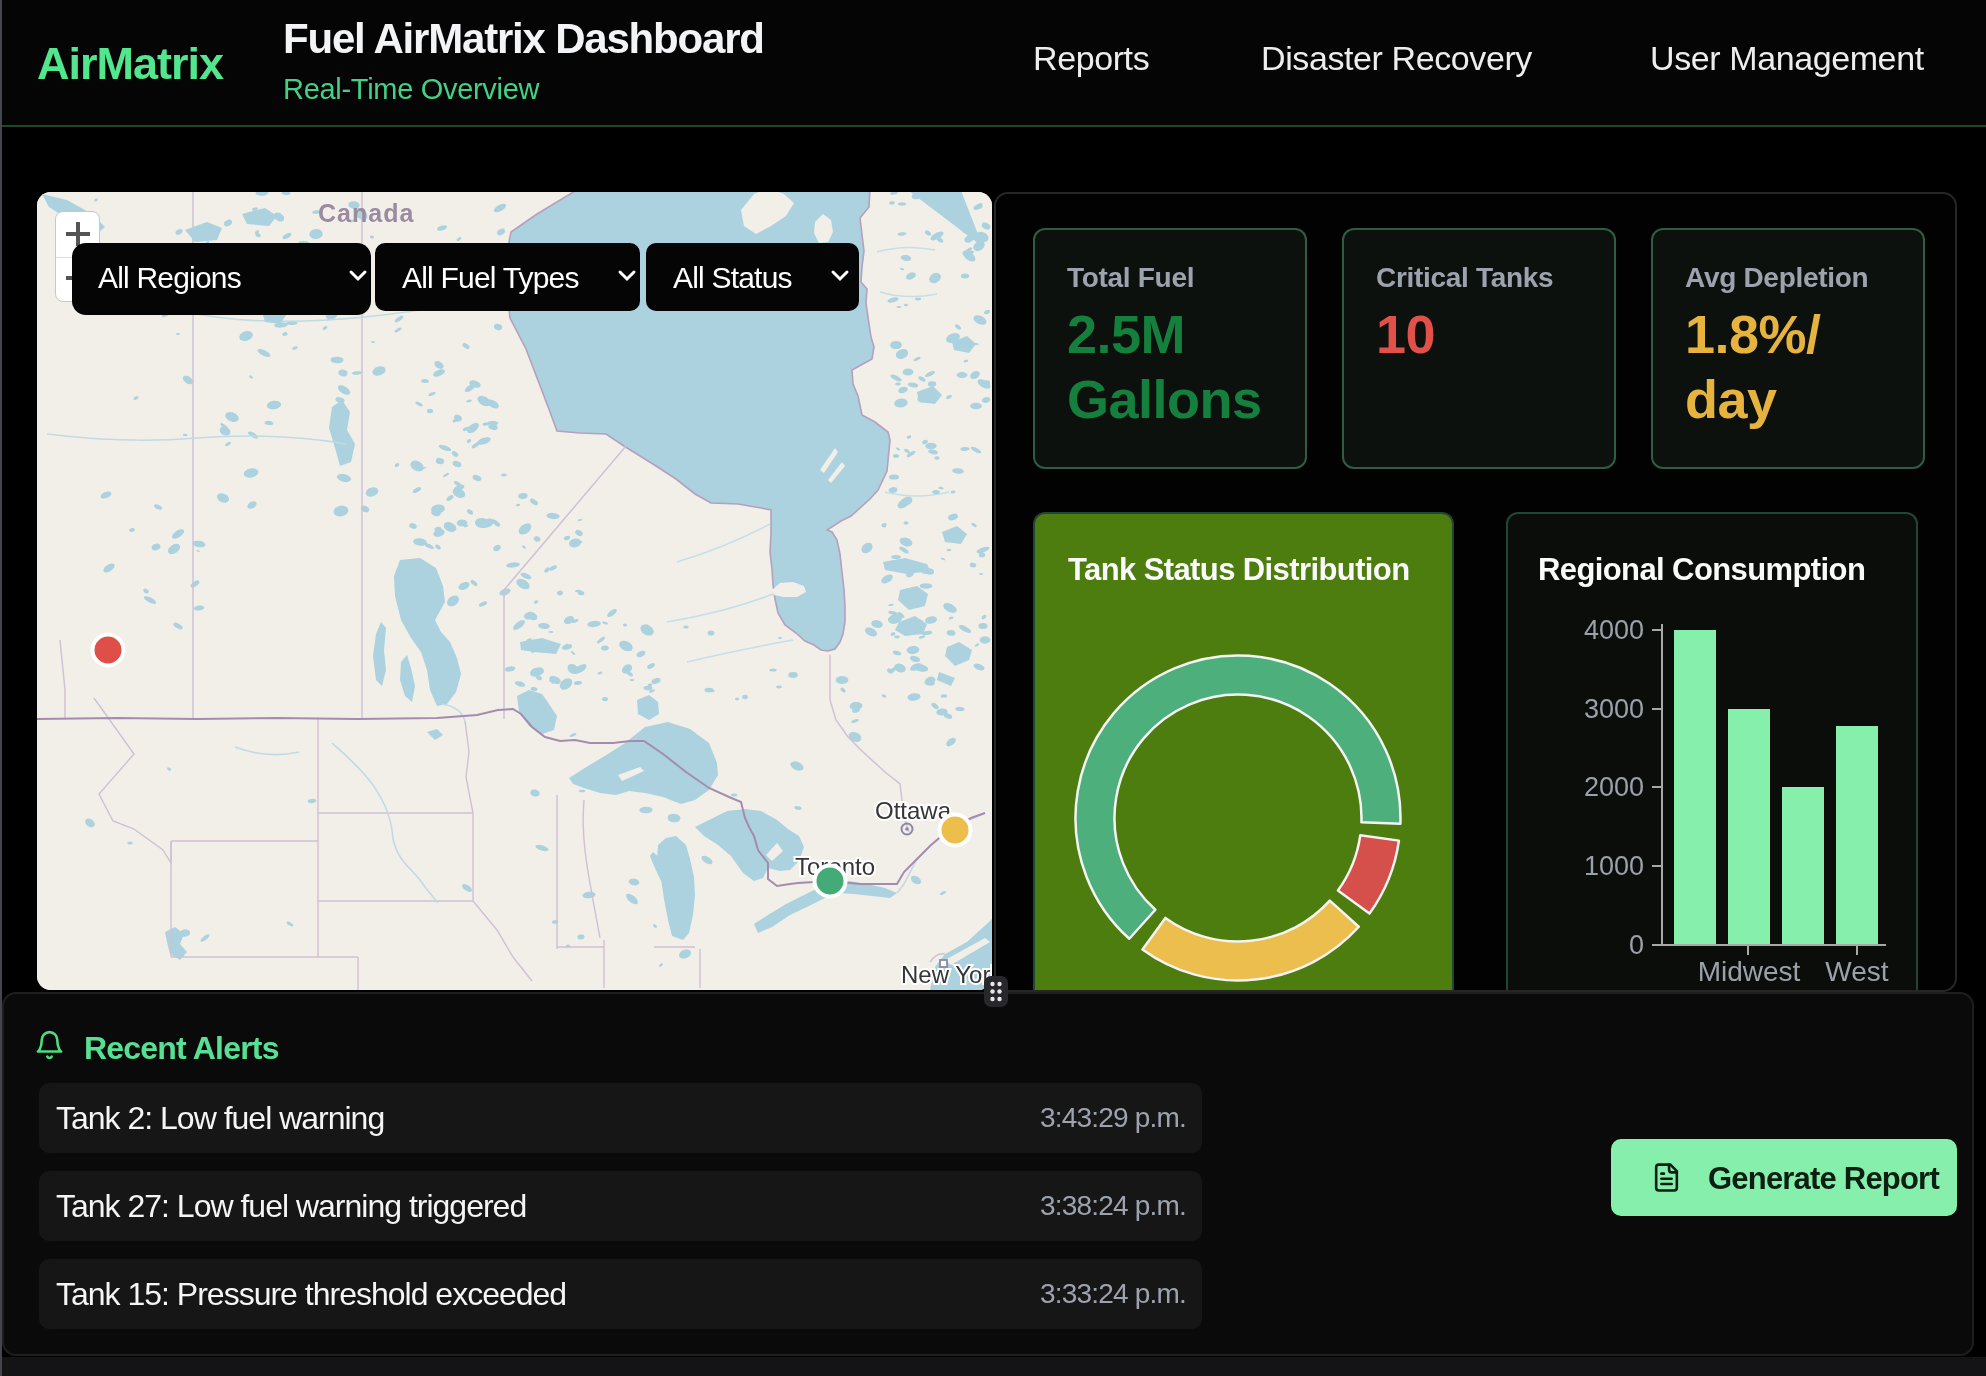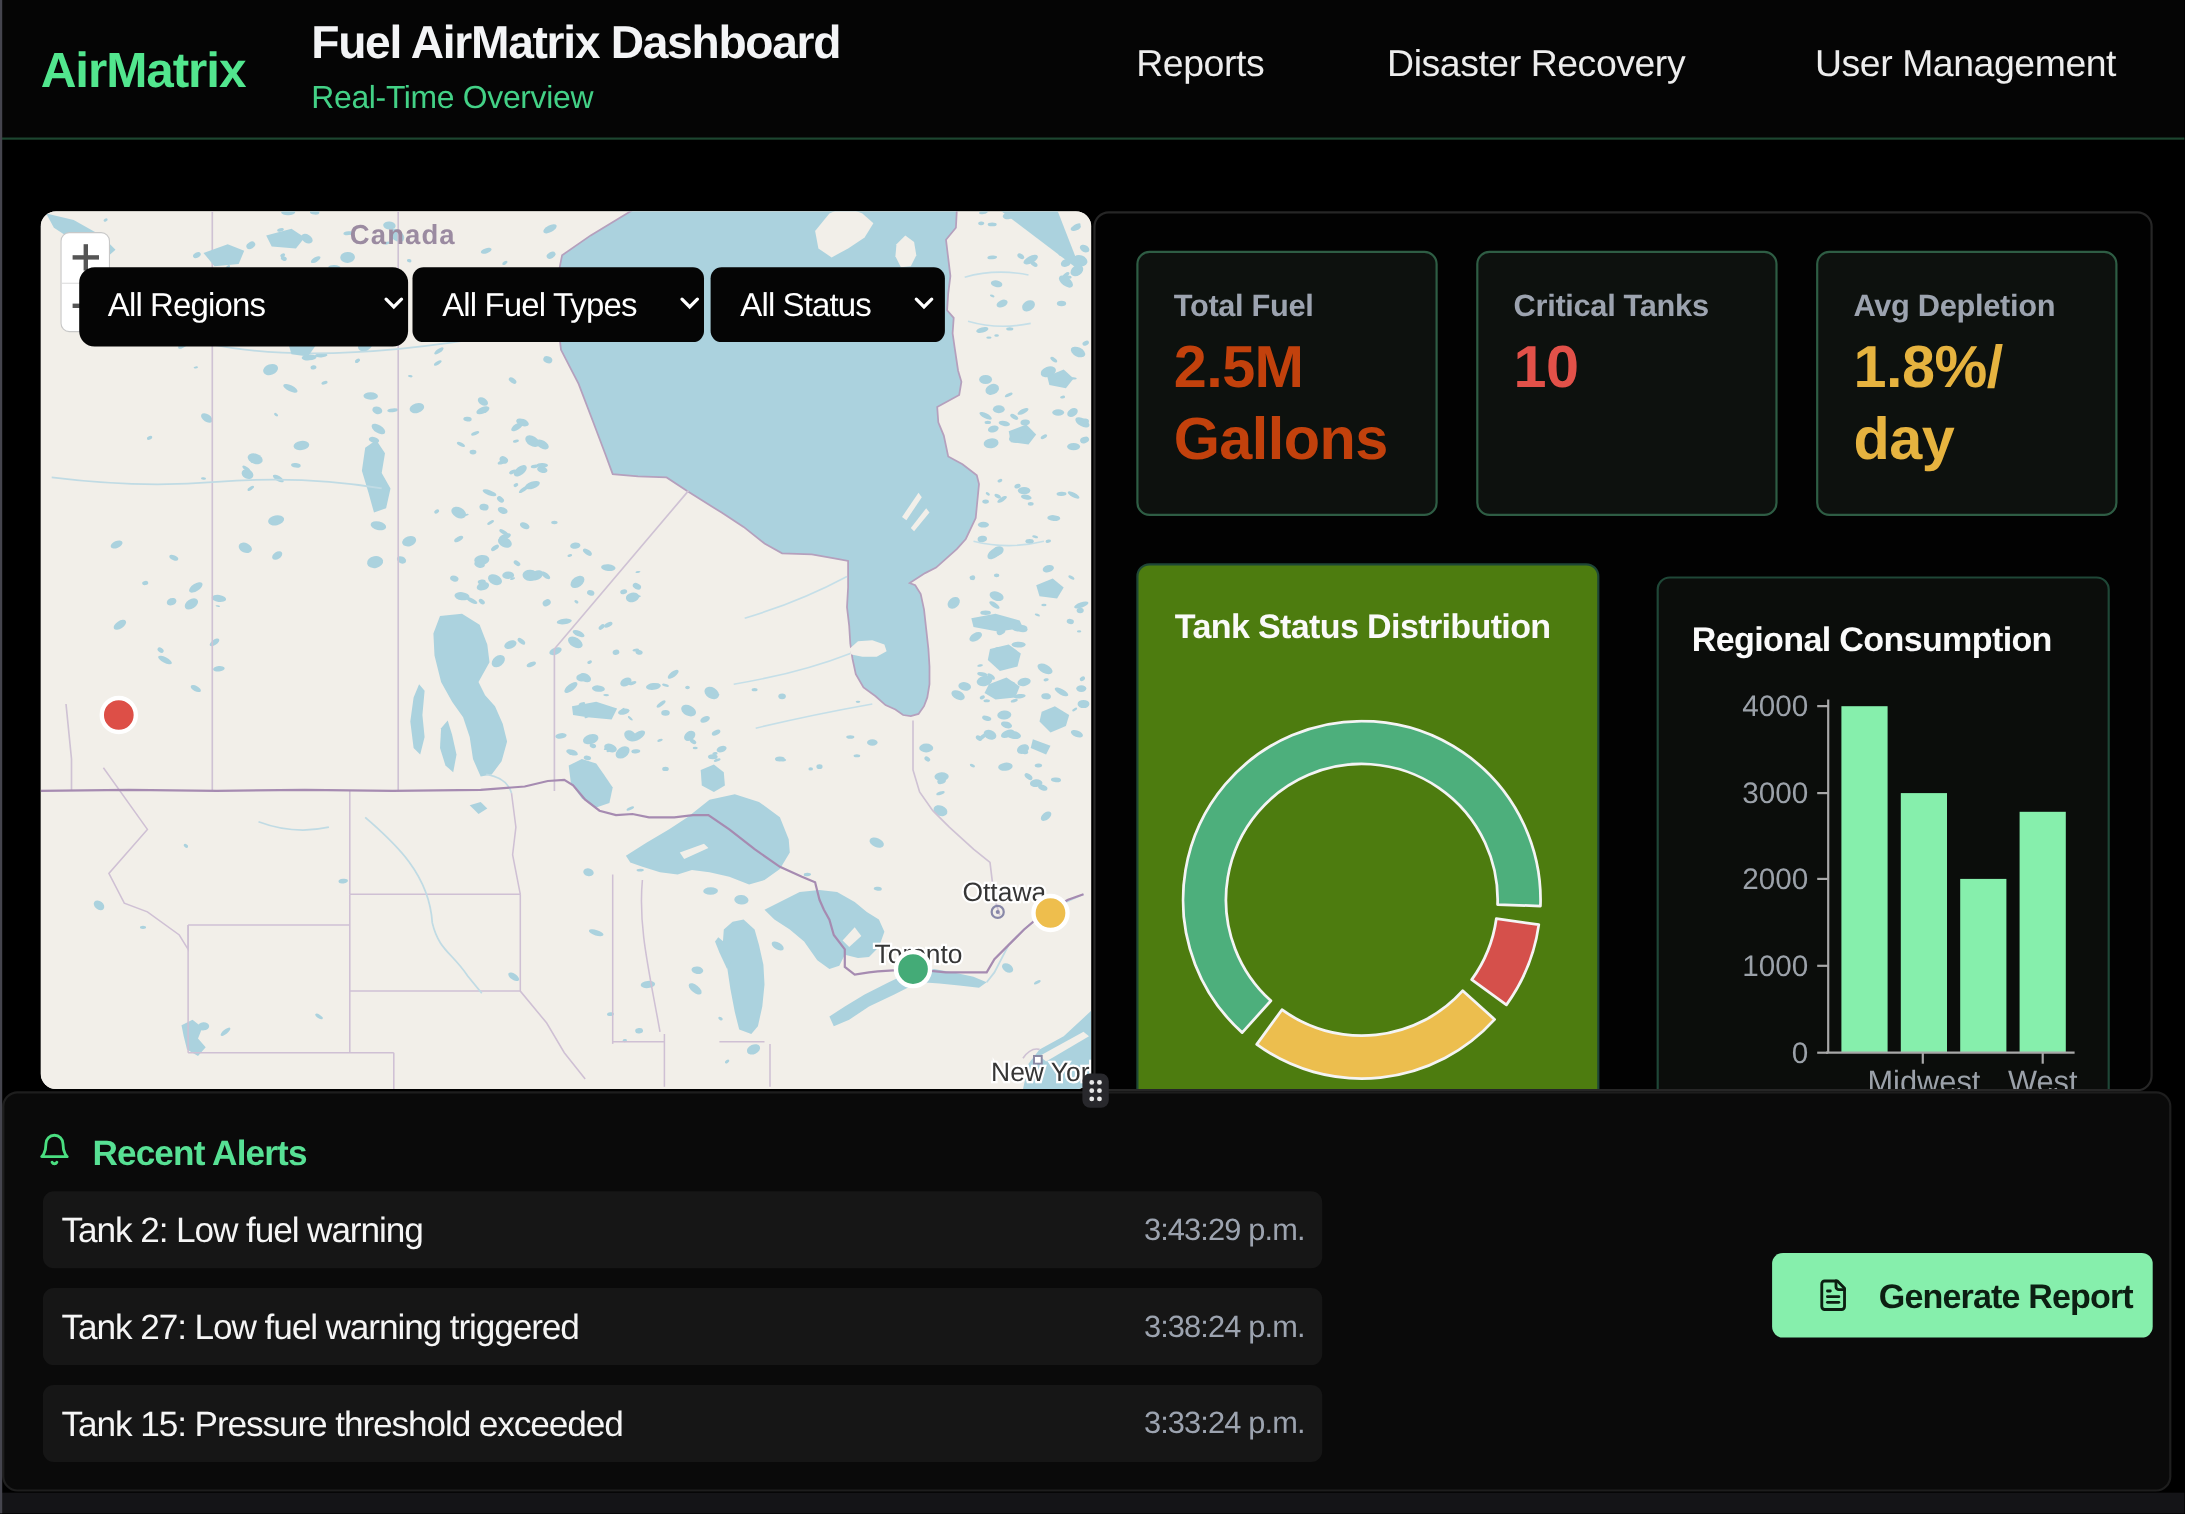--- a/index.html
+++ b/index.html
@@ -560,21 +560,21 @@
       <div style="width:4px;height:4px;border-radius:50%;background:#777;"></div>
     <div style="width:4px;height:4px;border-radius:50%;background:#777;"></div>
       <div style="width:4px;height:4px;border-radius:50%;background:#777;"></div>
     <div style="width:4px;height:4px;border-radius:50%;background:#777;"></div>
     </div>
 
   <div class="abs" style="left:994px;top:192px;width:963px;height:800px;border:2px solid #262626;border-radius:14px;background:#020202;overflow:hidden;">
 
     <div class="abs" style="left:37px;top:34px;width:274px;height:241px;background:#0d110e;border:2px solid #2e5d44;border-radius:12px;">
       <div class="abs" style="left:32px;top:34px;font-size:28px;font-weight:600;color:#9ca3af;line-height:28px;letter-spacing:-0.3px;">Total Fuel</div>
-      <div class="abs" style="left:32px;top:72px;font-size:54px;font-weight:bold;color:#c2410c;line-height:65px;letter-spacing:-0.5px;">2.5M Gallons</div>
+      <div class="abs" style="left:32px;top:72px;font-size:54px;font-weight:bold;color:#15803d;line-height:65px;letter-spacing:-0.5px;">2.5M Gallons</div>
     </div>
     <div class="abs" style="left:346px;top:34px;width:274px;height:241px;background:#0d110e;border:2px solid #2e5d44;border-radius:12px;">
       <div class="abs" style="left:32px;top:34px;font-size:28px;font-weight:600;color:#9ca3af;line-height:28px;letter-spacing:-0.3px;">Critical Tanks</div>
       <div class="abs" style="left:32px;top:72px;font-size:54px;font-weight:bold;color:#e25149;line-height:65px;letter-spacing:-0.5px;">10</div>
     </div>
     <div class="abs" style="left:655px;top:34px;width:274px;height:241px;background:#0d110e;border:2px solid #2e5d44;border-radius:12px;">
       <div class="abs" style="left:32px;top:34px;font-size:28px;font-weight:600;color:#9ca3af;line-height:28px;letter-spacing:-0.3px;">Avg Depletion</div>
       <div class="abs" style="left:32px;top:72px;font-size:54px;font-weight:bold;color:#e6b33f;line-height:65px;letter-spacing:-0.5px;">1.8%/ day</div>
     </div>
 
@@ -582,21 +582,21 @@
 
       <div class="abs" style="left:33px;top:40px;font-size:31px;font-weight:bold;color:#fafafa;line-height:32px;white-space:nowrap;letter-spacing:-0.6px;">Tank Status Distribution</div>
 
       <svg class="abs" style="left:39px;top:140px;" width="328" height="328" viewBox="0 0 328 328">
         <path d="M55.27,284.76 A162.5,162.5 0 1 1 326.40,169.67 L287.42,168.31 A123.5,123.5 0 1 0 81.36,255.78 Z" fill="#4daf7c" stroke="#f4f4f4" stroke-width="2.5" stroke-linejoin="round"></path>
         <path d="M324.92,186.62 A162.5,162.5 0 0 1 295.47,259.52 L263.91,236.59 A123.5,123.5 0 0 0 286.30,181.19 Z" fill="#d5504b" stroke="#f4f4f4" stroke-width="2.5" stroke-linejoin="round"></path>
         <path d="M284.76,272.73 A162.5,162.5 0 0 1 68.48,295.47 L91.41,263.91 A123.5,123.5 0 0 0 255.78,246.64 Z" fill="#ecbe4e" stroke="#f4f4f4" stroke-width="2.5" stroke-linejoin="round"></path>
       </svg>
     </div>
 
-    <div class="abs" style="left:510px;top:330px;width:412px;height:520px;background:#0b0d0b;border:2px solid #1f4737;border-radius:12px;">
+    <div class="abs" style="left:510px;top:318px;width:412px;height:520px;background:#0b0d0b;border:2px solid #1f4737;border-radius:12px;">
       <div class="abs" style="left:30px;top:40px;font-size:31px;font-weight:bold;color:#fafafa;line-height:32px;white-space:nowrap;letter-spacing:-0.6px;">Regional Consumption</div>
 
       <svg class="abs" style="left:0px;top:0px;" width="412" height="520" viewBox="0 0 412 520">
         <rect x="166" y="116" width="42" height="315" fill="#86efac"></rect>
         <rect x="220" y="195" width="42" height="236" fill="#86efac"></rect>
         <rect x="274" y="273" width="42" height="158" fill="#86efac"></rect>
         <rect x="328" y="212" width="42" height="219" fill="#86efac"></rect>
         <line x1="154" y1="110" x2="154" y2="431" stroke="#a8a8a8" stroke-width="2"></line>
         <line x1="152" y1="431" x2="378" y2="431" stroke="#a8a8a8" stroke-width="2"></line>
         <line x1="144" y1="116" x2="154" y2="116" stroke="#a8a8a8" stroke-width="2"></line>

